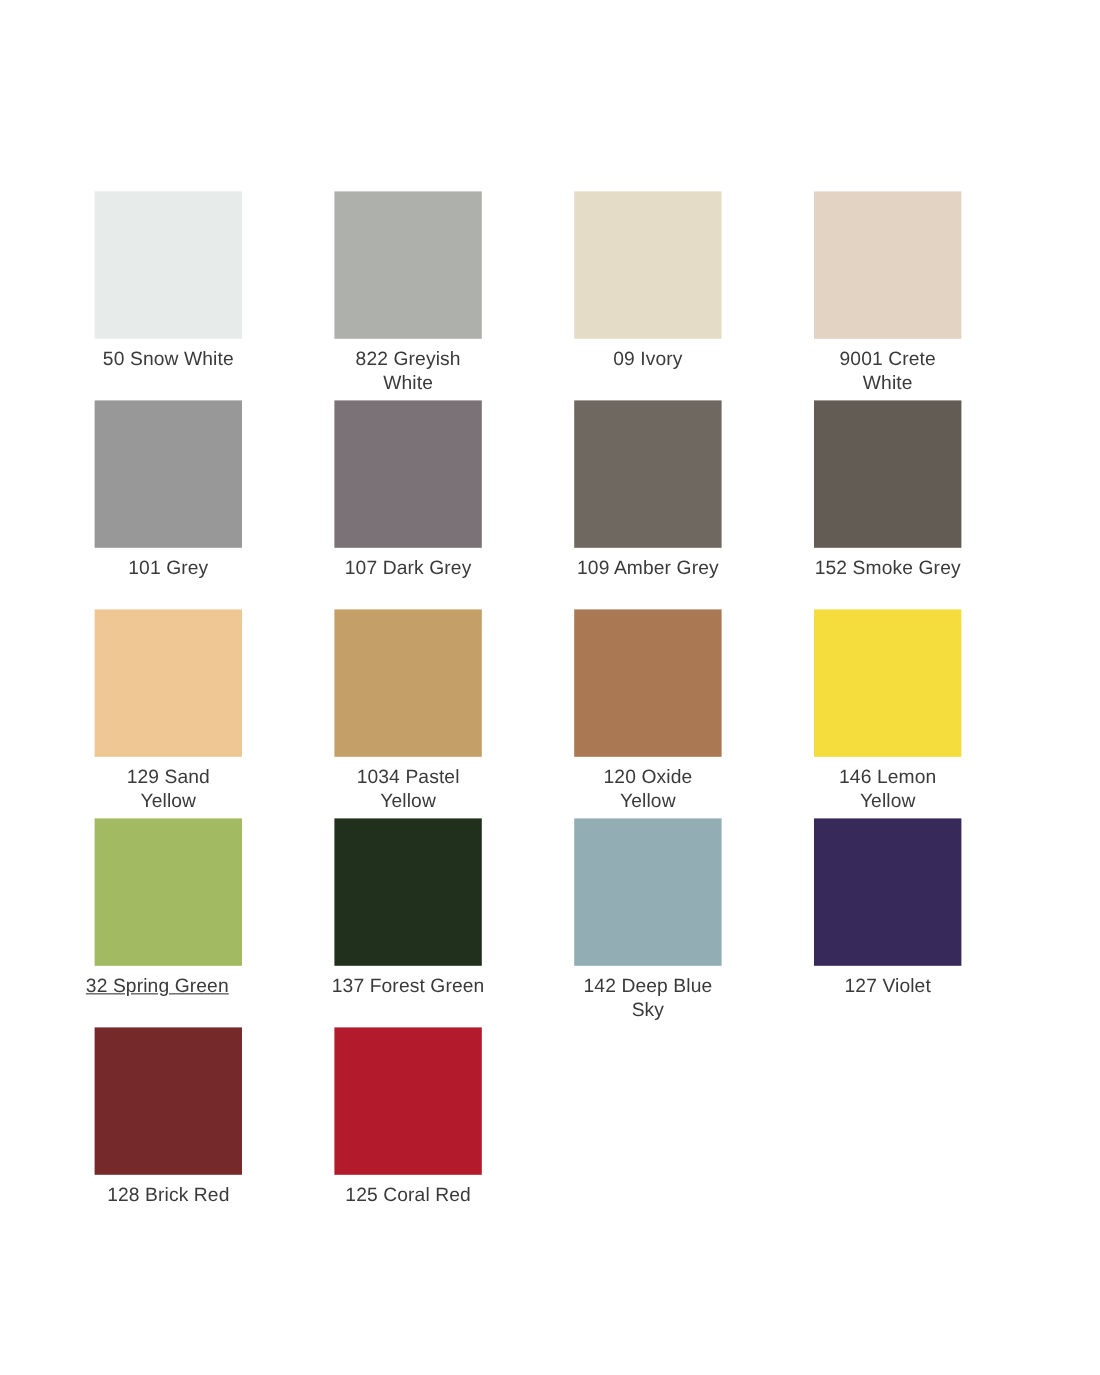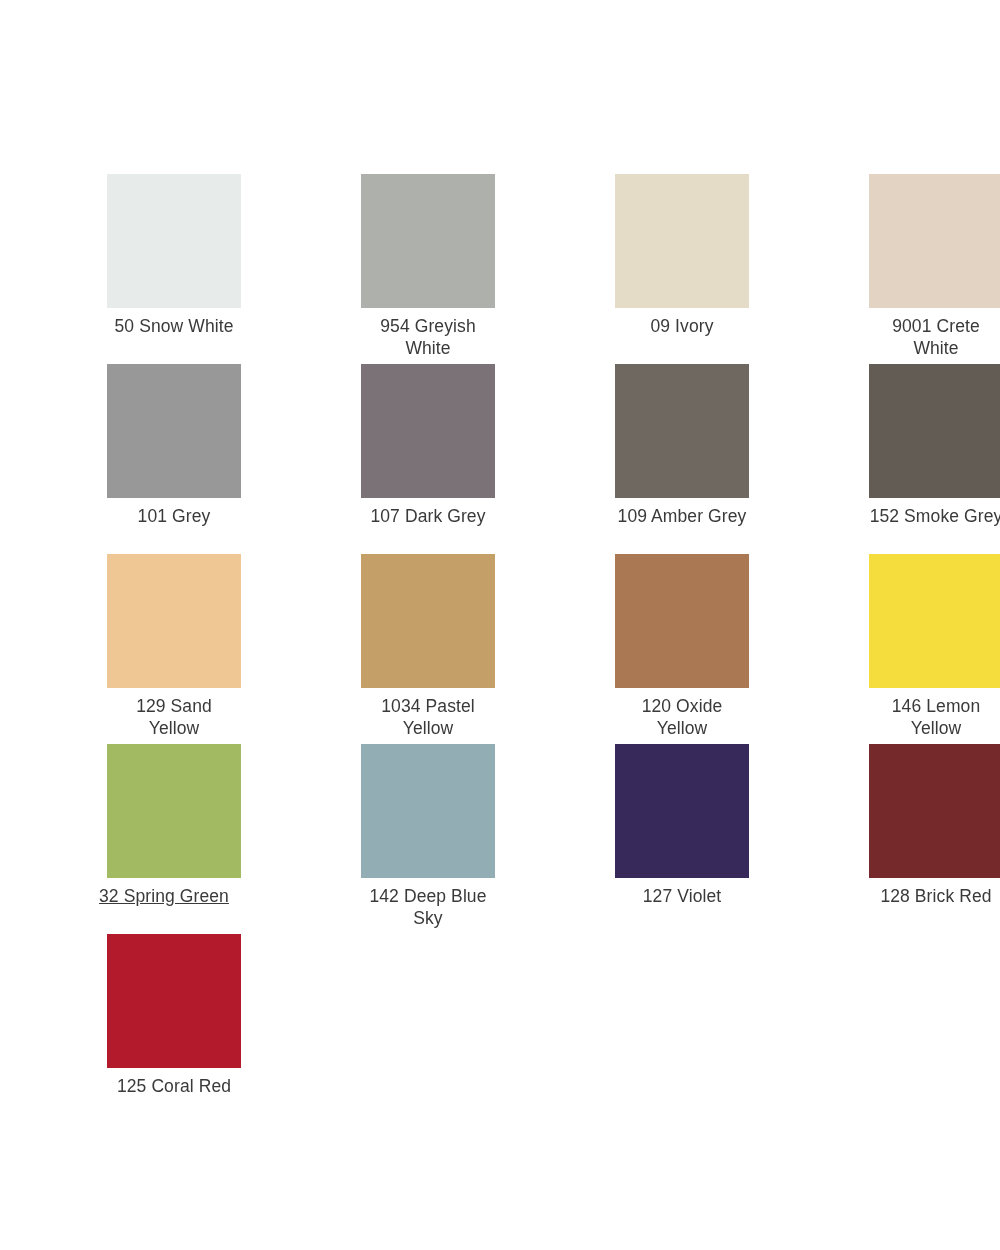--- a/index.html
+++ b/index.html
@@ -24,23 +24,22 @@
   }
 
   
   #swatch-grid {
     position: absolute;
     left: 86px;
     top: 174px;
     width: 810px;
     display: grid;
     grid-template-columns: repeat(4, 134px);
-    column-gap: 120px;
+    column-gap: 84px;
     grid-auto-rows: 190px;
-    margin-left: 21px;
   }
 
   .swatch-cell {
     position: relative;
     width: 134px;
   }
 
   .swatch-chip {
     width: 134px;
     height: 134px;
@@ -70,21 +69,21 @@
 <body>
 
 <div id="chart-sheet">
   <div id="swatch-grid">
       <div class="swatch-cell">
         <span class="swatch-chip" style="background: rgb(231, 236, 234);"></span>
         <span class="swatch-label">50 Snow White</span>
       </div>
       <div class="swatch-cell">
         <span class="swatch-chip" style="background: rgb(174, 176, 171);"></span>
-        <span class="swatch-label">954 Greyish
+        <span class="swatch-label">822 Greyish
 White</span>
       </div>
       <div class="swatch-cell">
         <span class="swatch-chip" style="background: rgb(229, 220, 200);"></span>
         <span class="swatch-label">09 Ivory</span>
       </div>
       <div class="swatch-cell">
         <span class="swatch-chip" style="background: rgb(227, 211, 194);"></span>
         <span class="swatch-label">9001 Crete
 White</span>
@@ -123,20 +122,24 @@
       <div class="swatch-cell">
         <span class="swatch-chip" style="background: rgb(245, 221, 62);"></span>
         <span class="swatch-label">146 Lemon
 Yellow</span>
       </div>
       <div class="swatch-cell clipped-label">
         <span class="swatch-chip" style="background: rgb(162, 187, 99);"></span>
         <span class="swatch-label">32 Spring Green</span>
       </div>
       <div class="swatch-cell">
+        <span class="swatch-chip" style="background: rgb(33, 48, 29);"></span>
+        <span class="swatch-label">137 Forest Green</span>
+      </div>
+      <div class="swatch-cell">
         <span class="swatch-chip" style="background: rgb(146, 174, 180);"></span>
         <span class="swatch-label">142 Deep Blue
 Sky</span>
       </div>
       <div class="swatch-cell">
         <span class="swatch-chip" style="background: rgb(55, 42, 91);"></span>
         <span class="swatch-label">127 Violet</span>
       </div>
       <div class="swatch-cell">
         <span class="swatch-chip" style="background: rgb(117, 41, 43);"></span>

